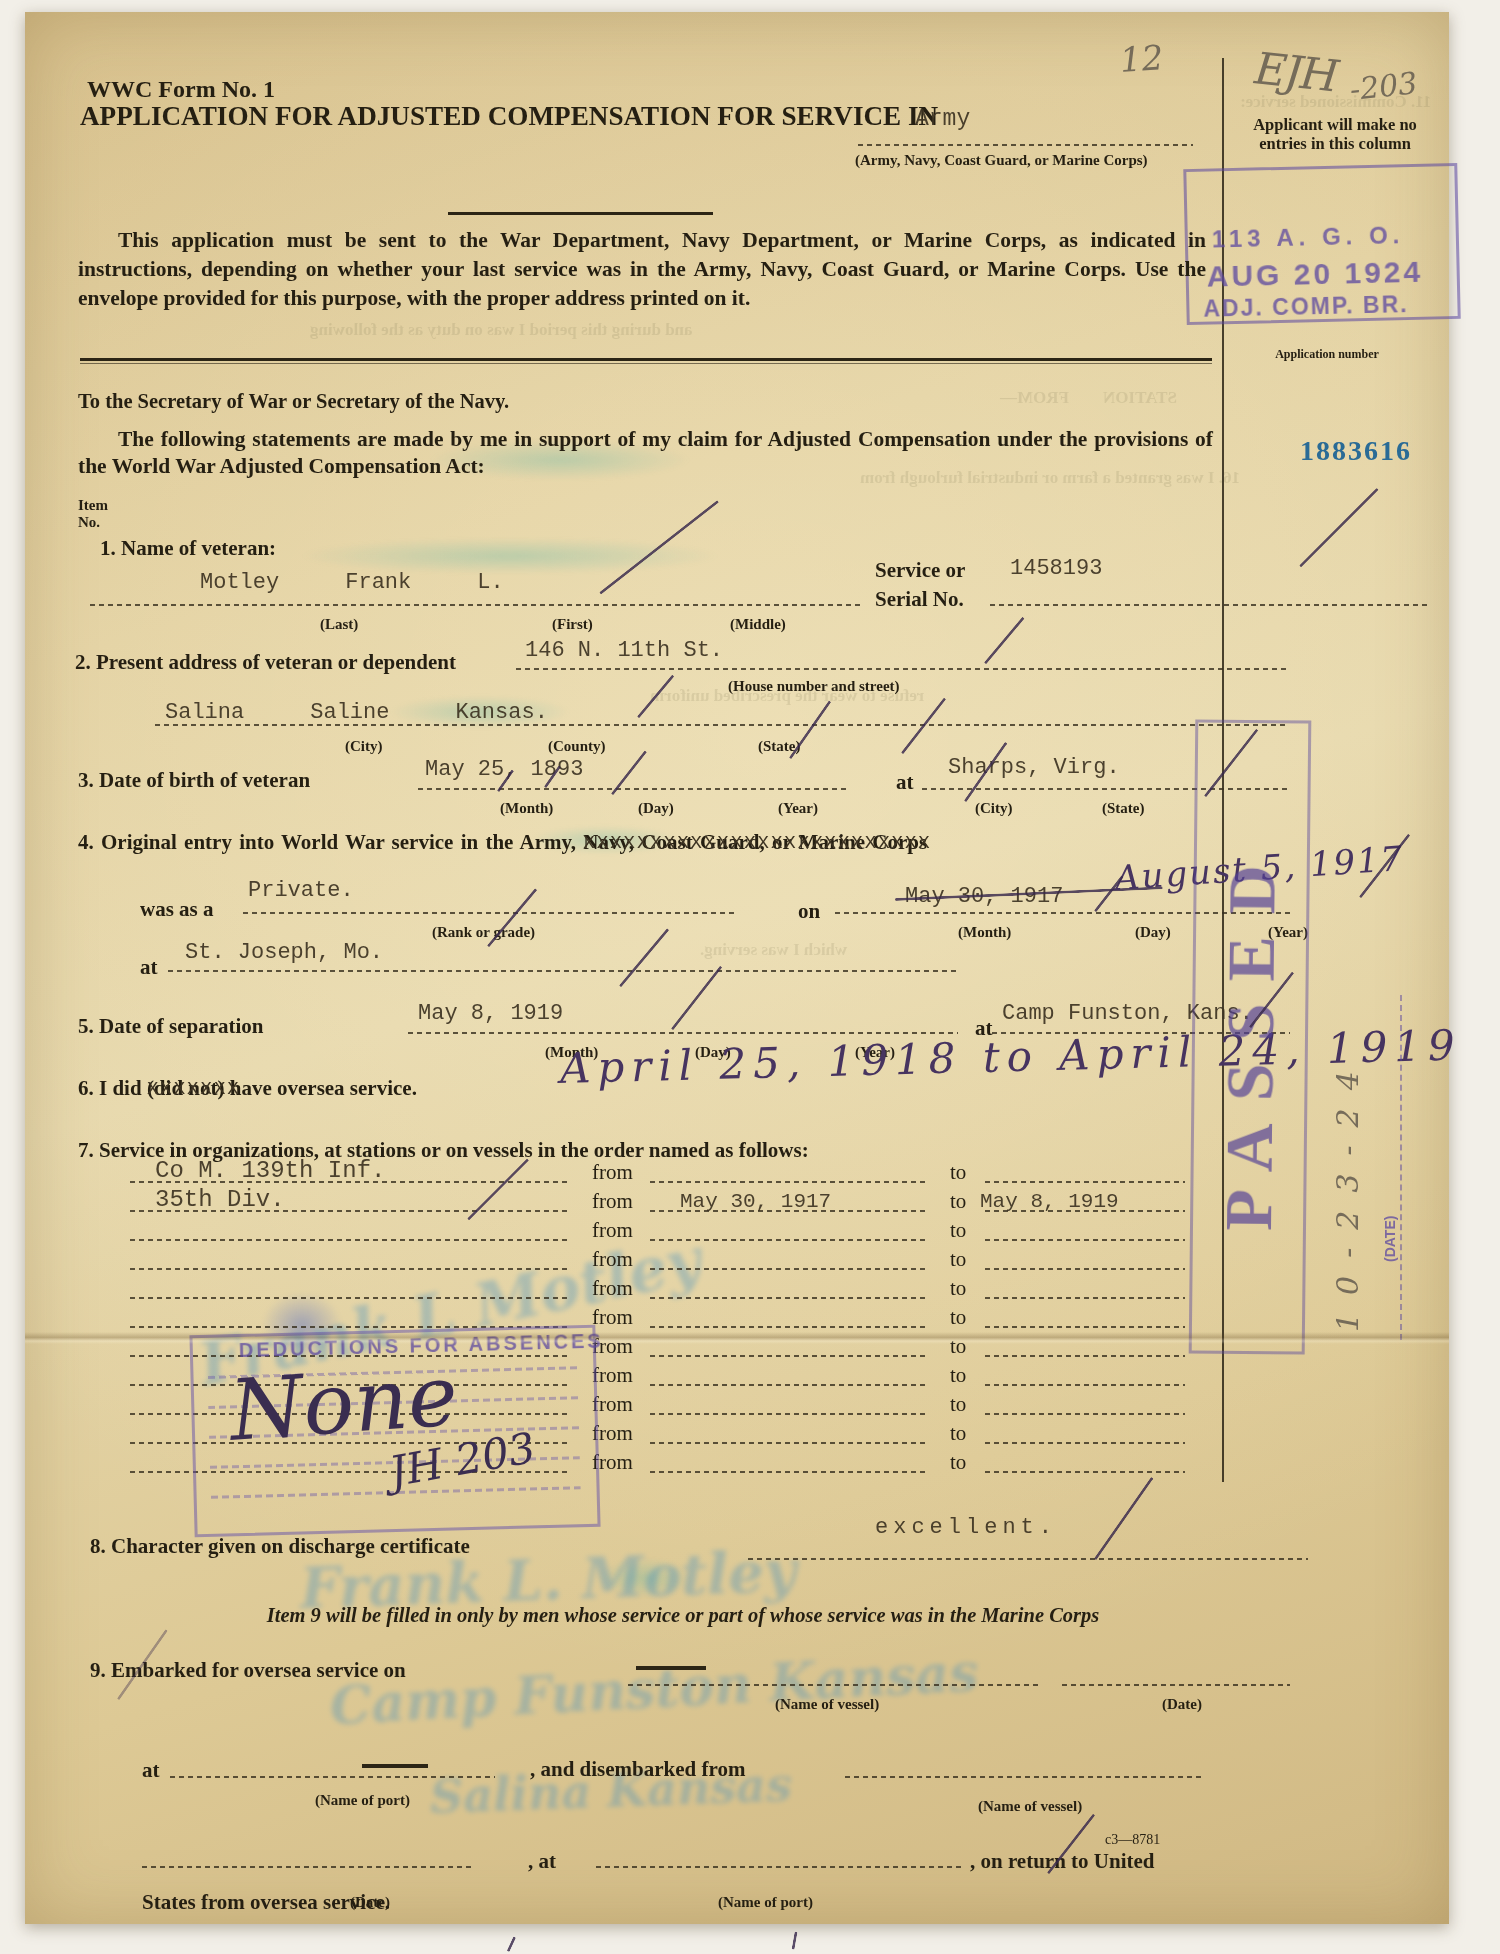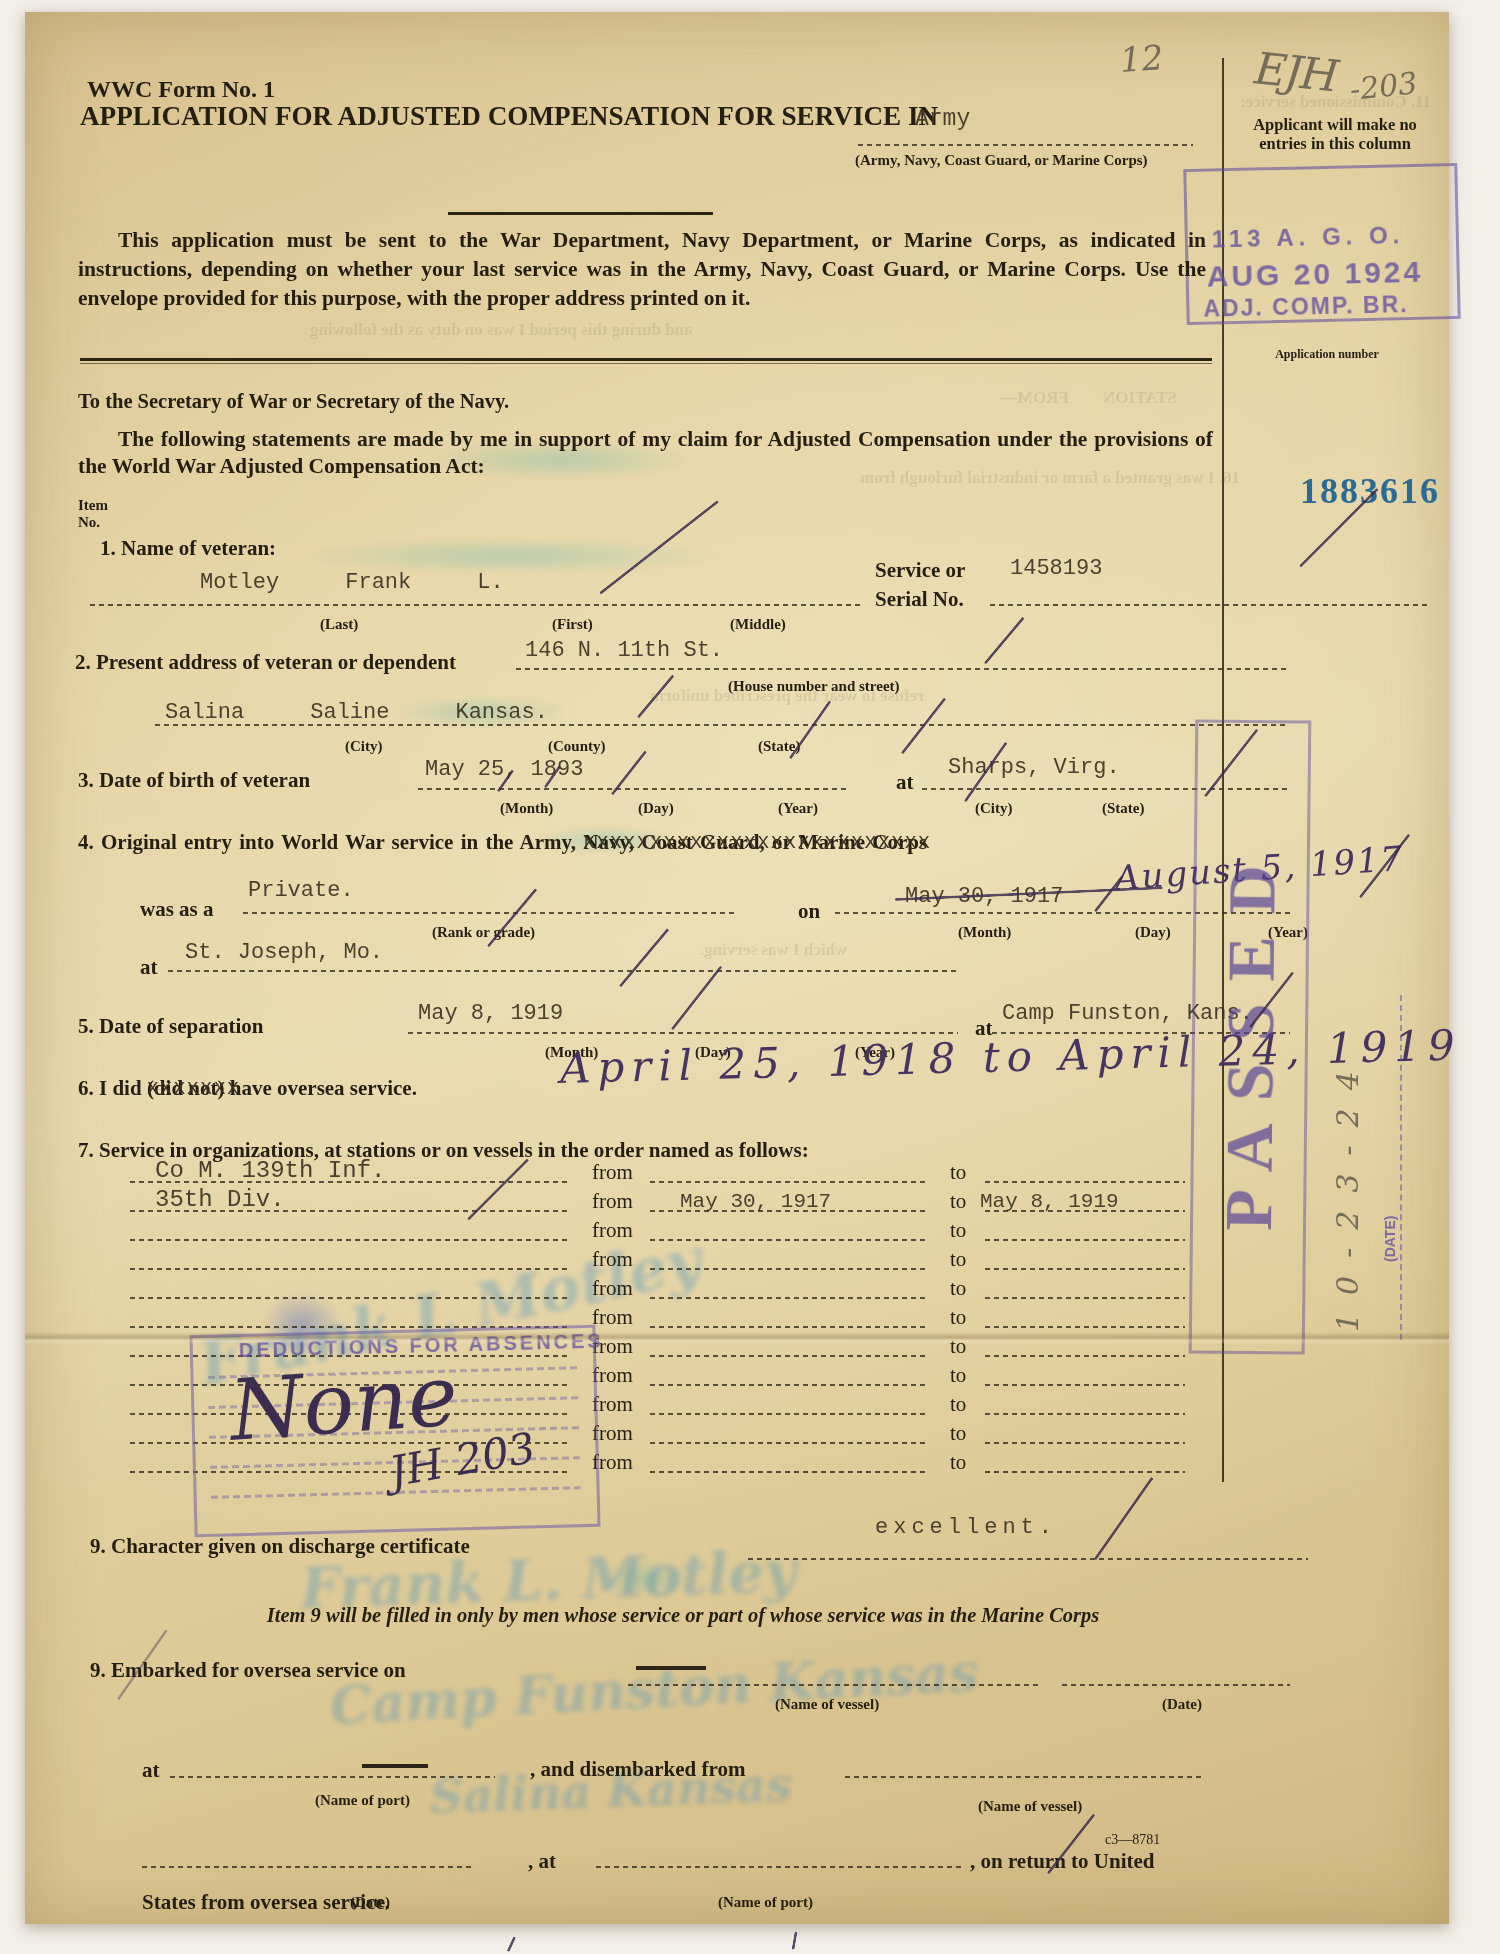--- a/index.html
+++ b/index.html
@@ -98,21 +98,21 @@
   <div class="vrule" style="left:1222px;top:58px;height:1424px;"></div>
   <div class="t" style="left:1240px;top:115px;width:190px;text-align:center;white-space:normal;font-size:16.5px;line-height:1.18;">Applicant will make no entries in this column</div>
 
   <div class="agobox" style="left:1185px;top:166px;width:268px;height:150px;">
     <div class="stamp" style="left:24px;top:54px;font-size:24px;letter-spacing:5px;">113   A. G. O.</div>
     <div class="stamp" style="left:18px;top:88px;font-size:30px;letter-spacing:3px;">AUG 20 1924</div>
     <div class="stamp" style="left:14px;top:124px;font-size:23px;letter-spacing:2px;">ADJ. COMP. BR.</div>
   </div>
 
   <div class="t" style="left:1262px;top:348px;width:130px;text-align:center;white-space:normal;font-size:12px;line-height:1.15;">Application number</div>
-  <div class="t" style="left:1300px;top:470px;font-size:36px;letter-spacing:2px;color:#2a6b96;filter:blur(.3px);">1883616</div>
+  <div class="t" style="left:1300px;top:435px;font-size:28px;letter-spacing:2px;color:#2a6b96;filter:blur(.3px);">1883616</div>
 
   <div class="solid" style="left:448px;top:212px;width:265px;height:3px;"></div>
   <div class="t" style="left:78px;top:226px;width:1128px;white-space:normal;text-align:justify;font-size:21.5px;line-height:29px;text-indent:40px;">This application must be sent to the War Department, Navy Department, or Marine Corps, as indicated in instructions, depending on whether your last service was in the Army, Navy, Coast Guard, or Marine Corps.   Use the envelope provided for this purpose, with the proper address printed on it.</div>
   <div class="solid" style="left:80px;top:358px;width:1132px;height:2.5px;"></div>
   <div class="solid" style="left:80px;top:363px;width:1132px;height:1px;opacity:.6;"></div>
   <div class="t" style="left:78px;top:390px;font-size:20.5px;">To the Secretary of War or Secretary of the Navy.</div>
   <div class="t" style="left:78px;top:426px;width:1135px;white-space:normal;text-align:justify;font-size:21.5px;line-height:27px;text-indent:40px;">The following statements are made by me in support of my claim for Adjusted Compensation under the provisions of the World War Adjusted Compensation Act:</div>
   <div class="t" style="left:78px;top:497px;font-size:15px;">Item</div>
   <div class="t" style="left:78px;top:514px;font-size:15px;">No.</div>
 
@@ -311,21 +311,21 @@
     <div class="dedline" style="left:14px;top:68px;width:370px;"></div>
     <div class="dedline" style="left:14px;top:98px;width:370px;"></div>
     <div class="dedline" style="left:14px;top:128px;width:370px;"></div>
     <div class="dedline" style="left:14px;top:158px;width:370px;"></div>
   </div>
   <div class="hand" style="left:230px;top:1362px;font-size:84px;transform:rotate(-4deg);color:#3a2d50;">None</div>
   <div class="hand" style="left:390px;top:1448px;font-size:42px;transform:rotate(-10deg);color:#3a2d50;">JH 203</div>
 
   <div class="crease" style="left:25px;top:1332px;width:1424px;"></div>
 
-  <div class="t" style="left:90px;top:1534px;">9. Character given on discharge certificate</div>
+  <div class="t" style="left:90px;top:1534px;">8. Character given on discharge certificate</div>
   <div class="dl" style="left:748px;top:1558px;width:560px;"></div>
   <div class="tw" style="left:875px;top:1515px;letter-spacing:5px;">excellent.</div>
 
   <div class="t" style="left:113px;top:1604px;width:1140px;text-align:center;font-style:italic;font-size:20.5px;">Item 9 will be filled in only by men whose service or part of whose service was in the Marine Corps</div>
 
   <div class="t" style="left:90px;top:1658px;">9. Embarked for oversea service on</div>
   <div class="solid" style="left:636px;top:1666px;width:70px;height:3.5px;"></div>
   <div class="dl" style="left:628px;top:1684px;width:412px;"></div>
   <div class="dl" style="left:1062px;top:1684px;width:228px;"></div>
   <div class="t cap" style="left:775px;top:1696px;">(Name of vessel)</div>

